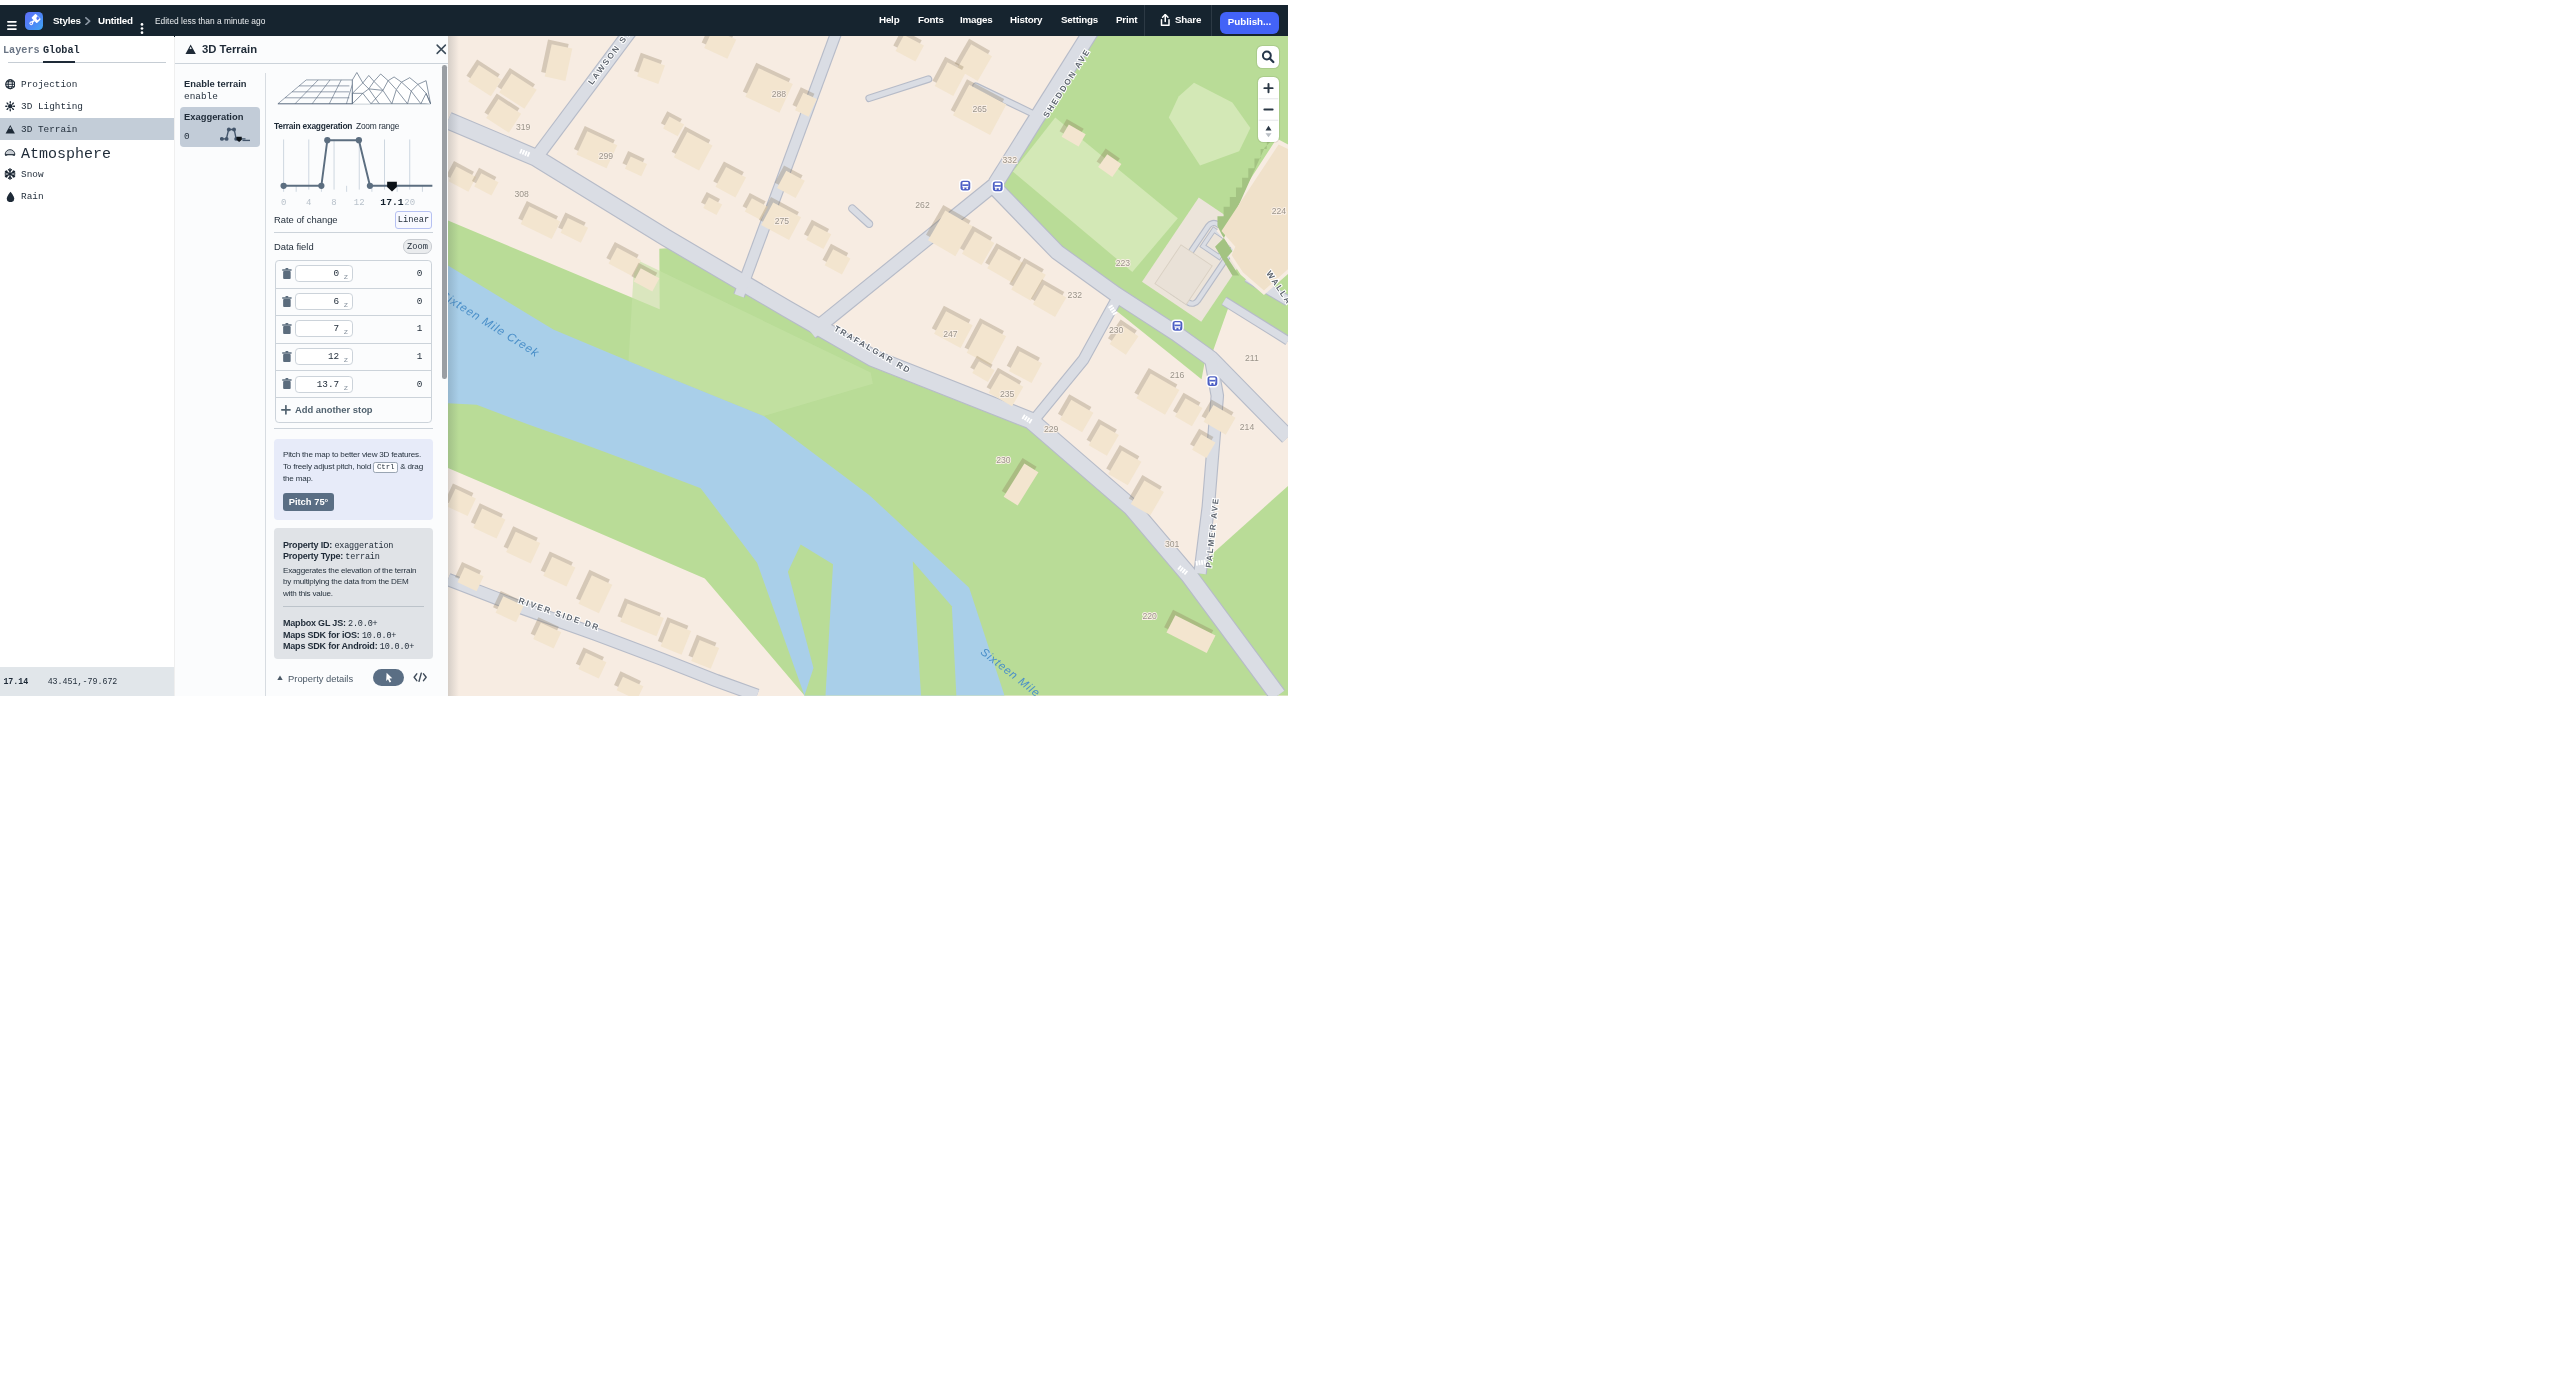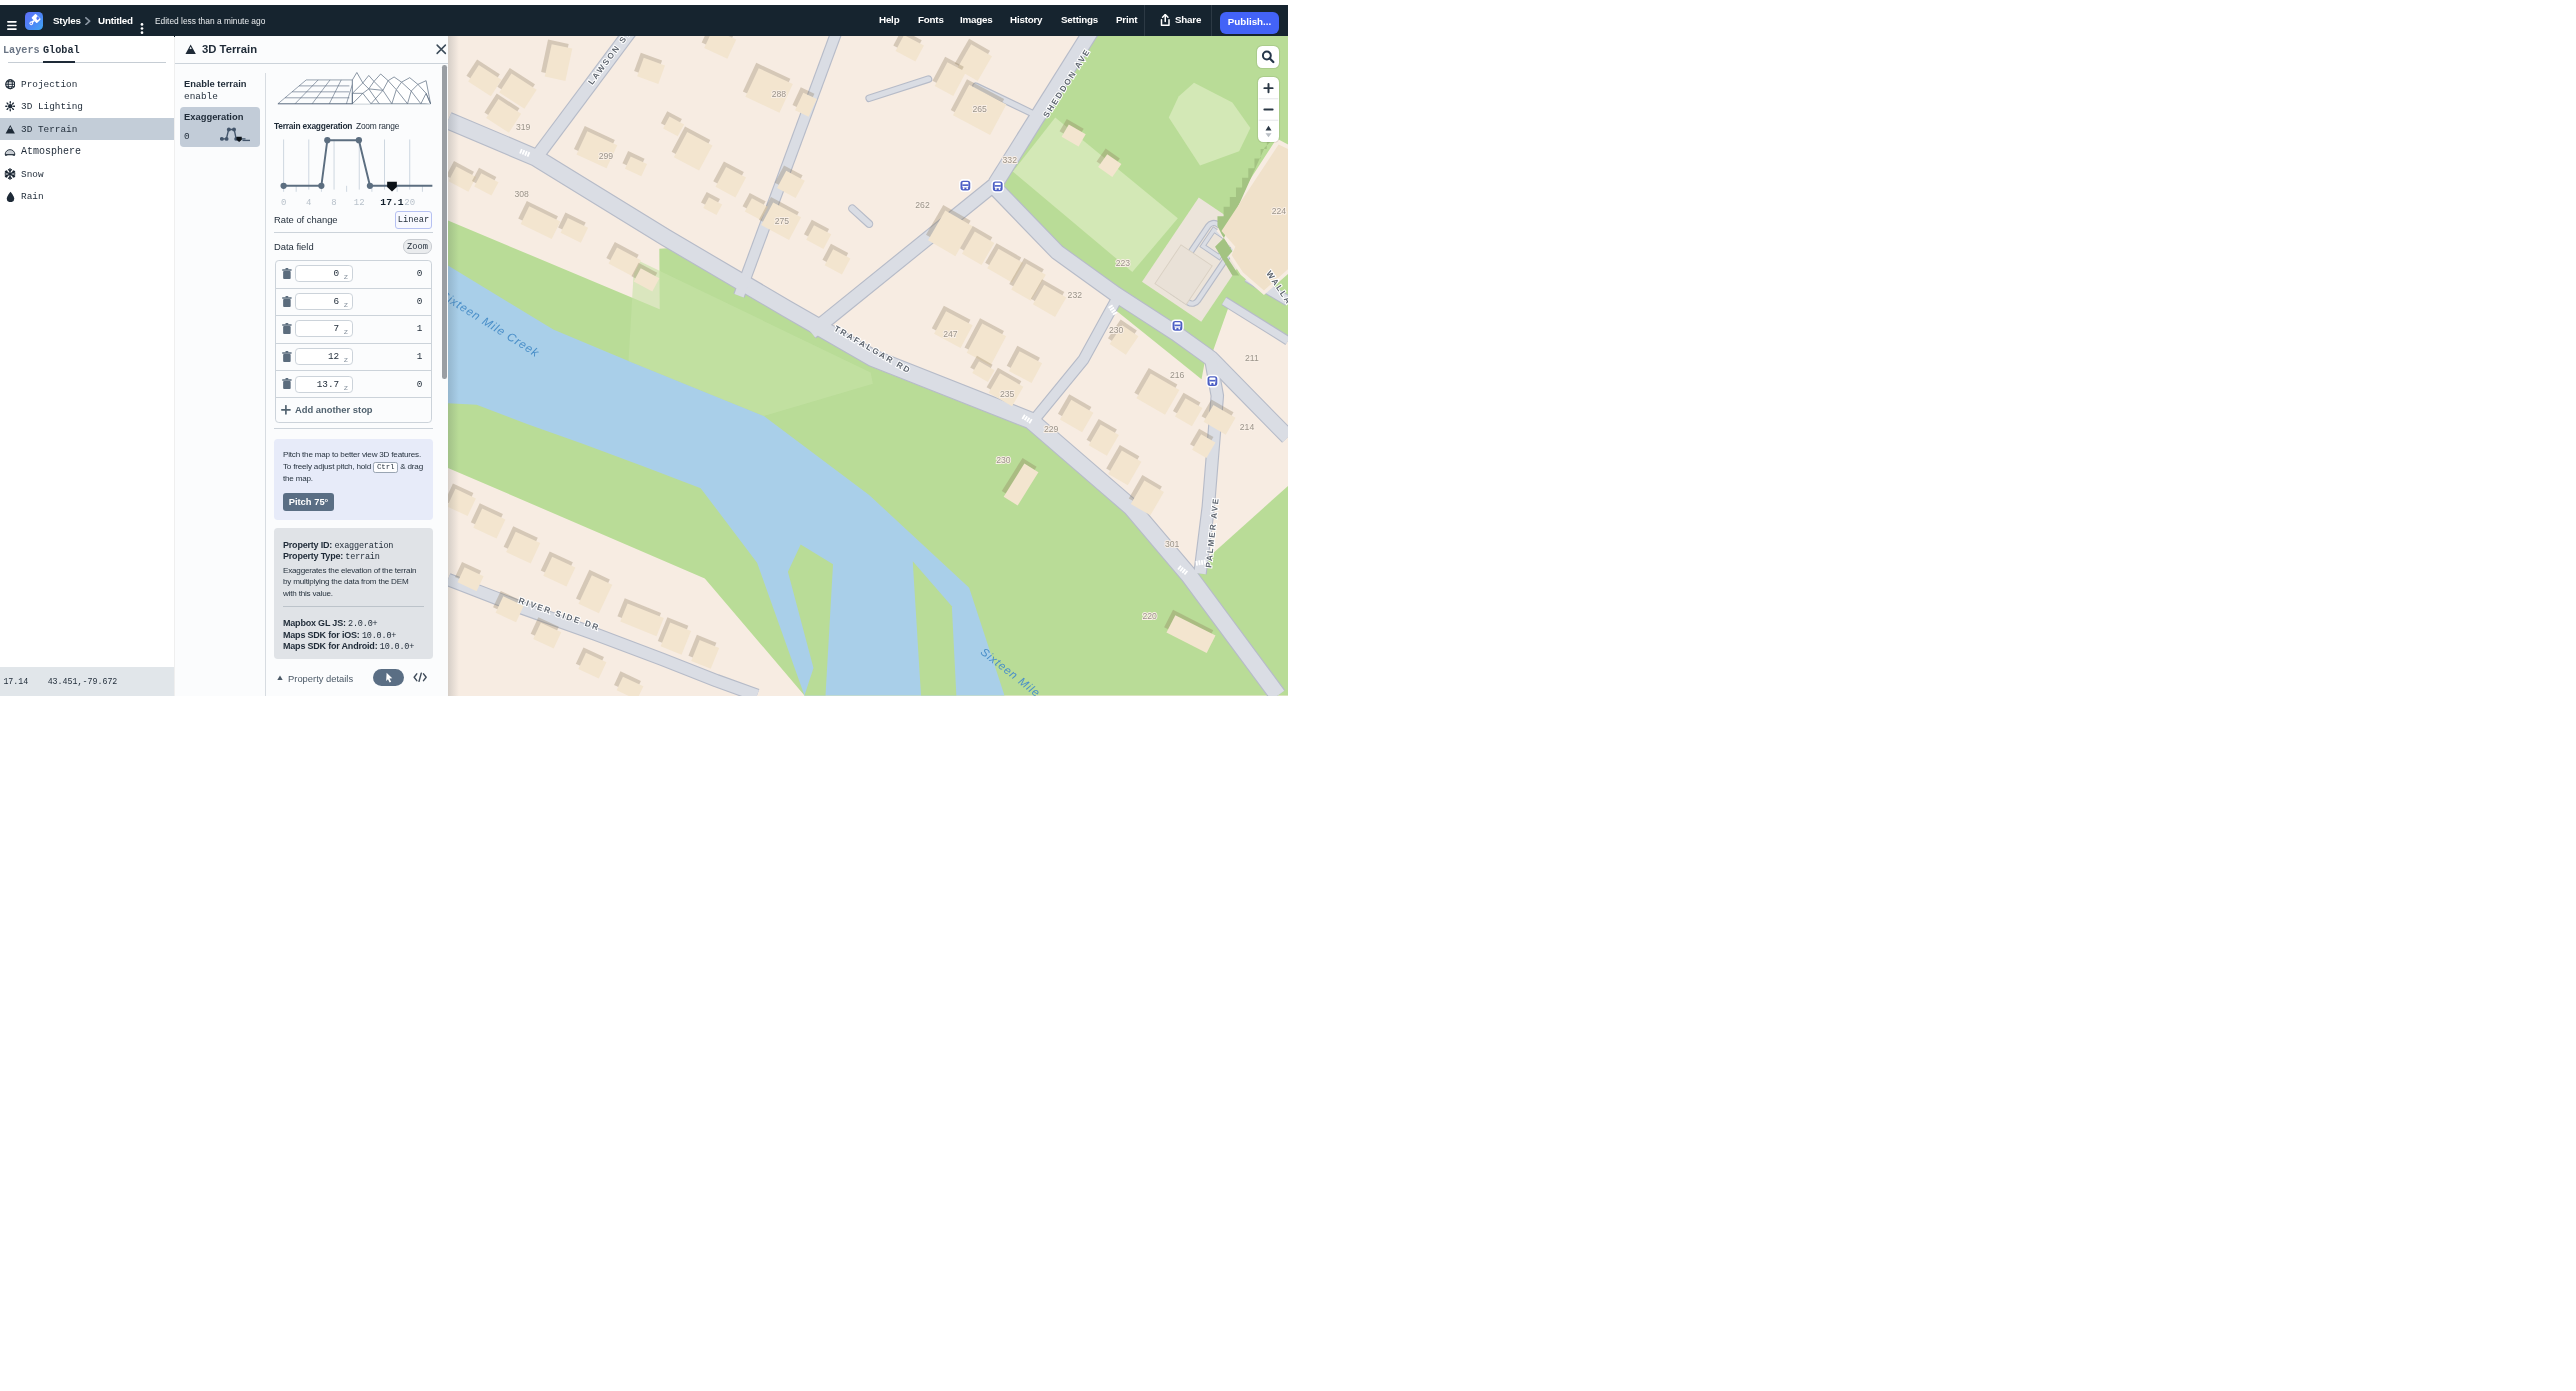--- a/index.html
+++ b/index.html
@@ -68,21 +68,21 @@
 </div>
 <div id="sidebar">
   <div class="abs" style="left:3px;top:9px;font-size:10.2px;font-weight:bold;color:#6a7585">Layers</div>
   <div class="abs" style="left:43px;top:9px;font-size:10.2px;font-weight:bold;color:#1e2a37">Global</div>
   <div class="abs" style="left:7.5px;top:26px;width:158px;height:0.8px;background:#c6cdd4"></div>
   <div class="abs" style="left:43px;top:25px;width:32px;height:1.9px;background:#1e2a37"></div>
   <div class="abs" style="left:0;top:82px;width:174px;height:22px;background:#c3cdd8"></div>
   <div class="abs" style="left:21px;top:43px;font-size:9.4px;color:#1e2a37">Projection</div>
   <div class="abs" style="left:21px;top:65px;font-size:9.4px;color:#1e2a37">3D Lighting</div>
   <div class="abs" style="left:21px;top:88px;font-size:9.4px;color:#1e2a37">3D Terrain</div>
-  <div class="abs" style="left:21px;top:110px;font-size:10px;color:#1e2a37">Atmosphere</div>
+  <div class="abs" style="left:21px;top:110px;font-size:15px;color:#1e2a37">Atmosphere</div>
   <div class="abs" style="left:21px;top:133px;font-size:9.4px;color:#1e2a37">Snow</div>
   <div class="abs" style="left:21px;top:155px;font-size:9.4px;color:#1e2a37">Rain</div>
   <svg class="abs" style="left:4.5px;top:43px" width="10.5" height="10.5" viewBox="0 0 14 14">
     <circle cx="7" cy="7" r="6" fill="none" stroke="#1e2a37" stroke-width="1.6"></circle>
     <ellipse cx="7" cy="7" rx="2.8" ry="6" fill="none" stroke="#1e2a37" stroke-width="1.4"></ellipse>
     <path d="M1 7 L13 7 M1.9 3.6 L12.1 3.6 M1.9 10.4 L12.1 10.4" stroke="#1e2a37" stroke-width="1.4" fill="none"></path>
   </svg>
   <svg class="abs" style="left:4.5px;top:65px" width="10.5" height="10.5" viewBox="0 0 14 14">
     <circle cx="7" cy="7" r="3" fill="#1e2a37"></circle>
     <g stroke="#1e2a37" stroke-width="1.8" stroke-linecap="round">
@@ -114,21 +114,21 @@
         <path d="M12.4 12.2 L11.7 9.7 L14.4 9.1"></path>
       <path d="M3.6 12.2 L4.3 9.7 L1.6 9.1"></path>
         <path d="M14.4 6.9 L11.7 6.3 L12.4 3.8"></path>
     </g>
   </svg>
   <svg class="abs" style="left:6px;top:155px" width="9" height="11.3" viewBox="0 0 12 15">
     <path d="M6 1 C6 1 11 7.2 11 10.2 A5 4.6 0 0 1 1 10.2 C1 7.2 6 1 6 1 Z" fill="#1e2a37"></path>
   </svg>
 </div>
 <div id="sbfoot">
-  <div class="abs mono" style="left:3.4px;top:9.8px;font-size:8.3px;font-weight:normal;color:#1e2a37">17.14</div>
+  <div class="abs mono" style="left:3.4px;top:9.8px;font-size:8.3px;font-weight:bold;color:#1e2a37">17.14</div>
   <div class="abs mono" style="left:0px;top:9.8px;width:165px;text-align:center;font-size:8.3px;color:#1e2a37">43.451,-79.672</div>
 </div>
 <div id="panel">
   <svg class="abs" style="left:9.8px;top:8.3px" width="11.3" height="10.5" viewBox="0 0 15 14">
     <path d="M7.5 0.8 L14.4 13.4 L0.6 13.4 Z M7.5 3.6 L5.5 7.1 L6.5 6.1 L7.5 7.1 L8.5 6.1 L9.5 7.1 Z" fill="#1e2a37" fill-rule="evenodd"></path>
   </svg>
   <div class="abs" style="left:27px;top:6.8px;font-size:11.3px;font-weight:bold;color:#1e2a37">3D Terrain</div>
   <svg class="abs" style="left:261px;top:8.3px" width="10.5" height="10.5" viewBox="0 0 14 14">
     <path d="M1.5 1.5 L12.5 12.5 M12.5 1.5 L1.5 12.5" stroke="#3c4b59" stroke-width="2" stroke-linecap="round"></path>
   </svg>

